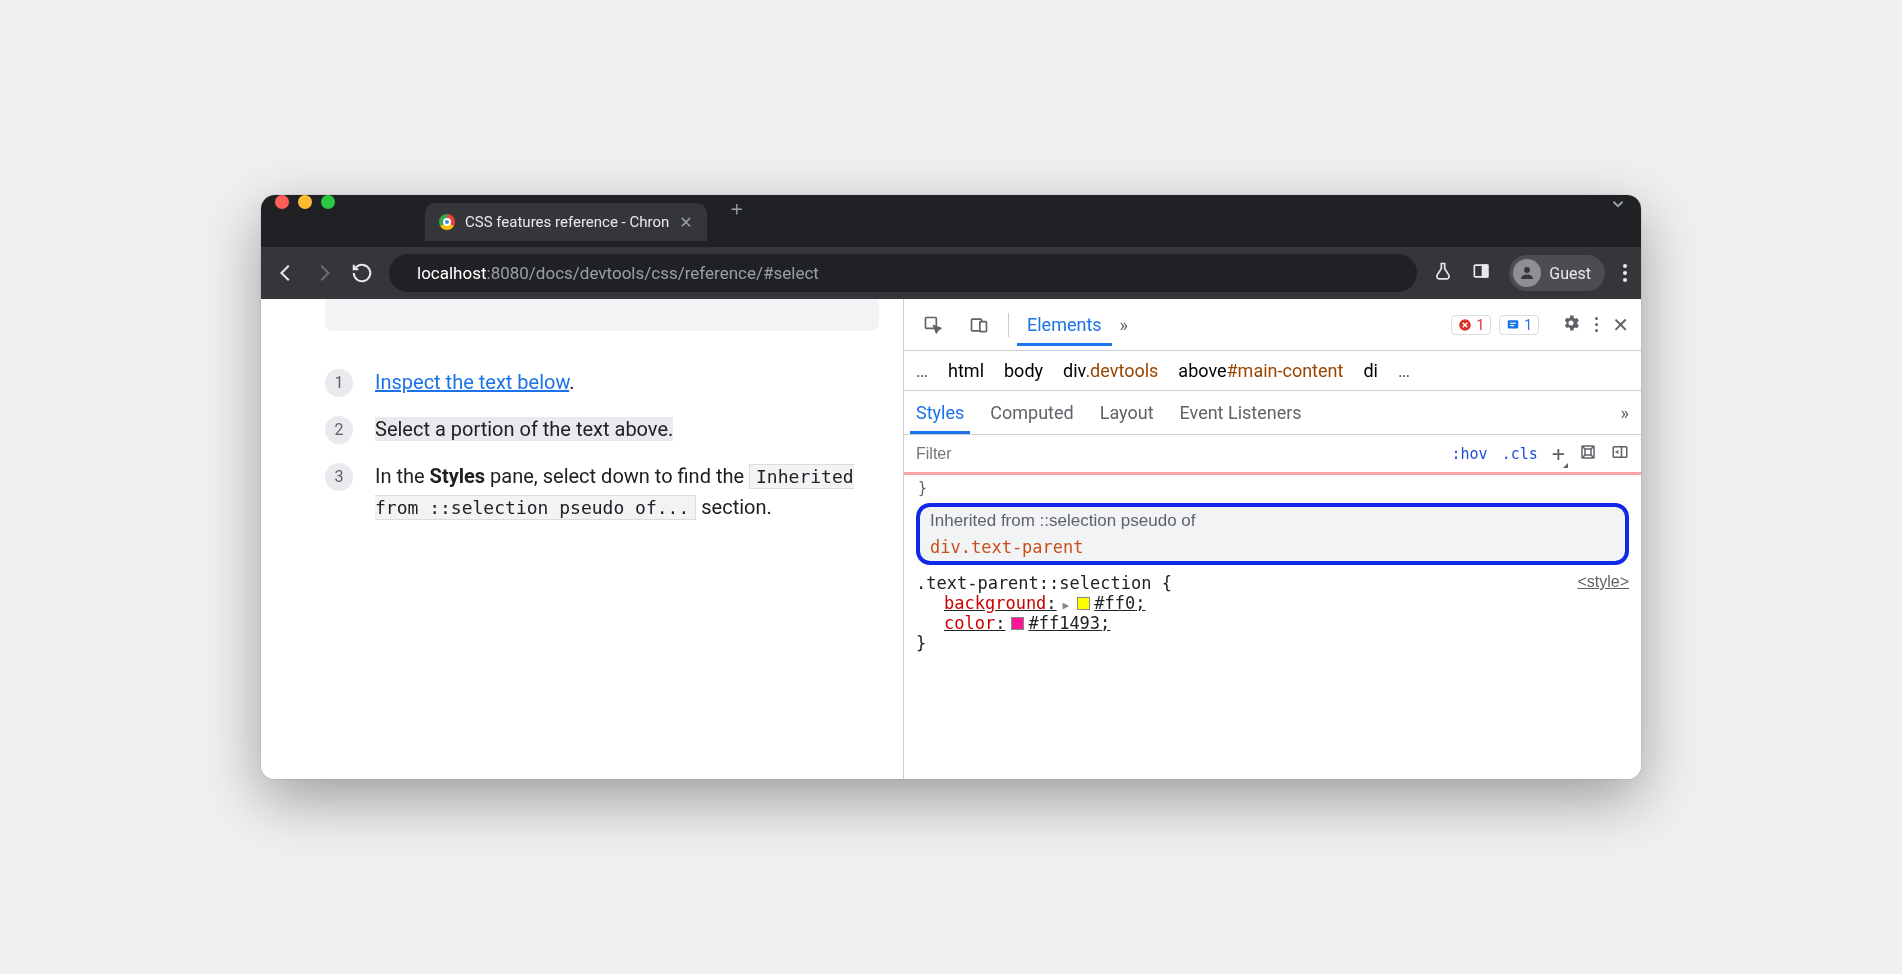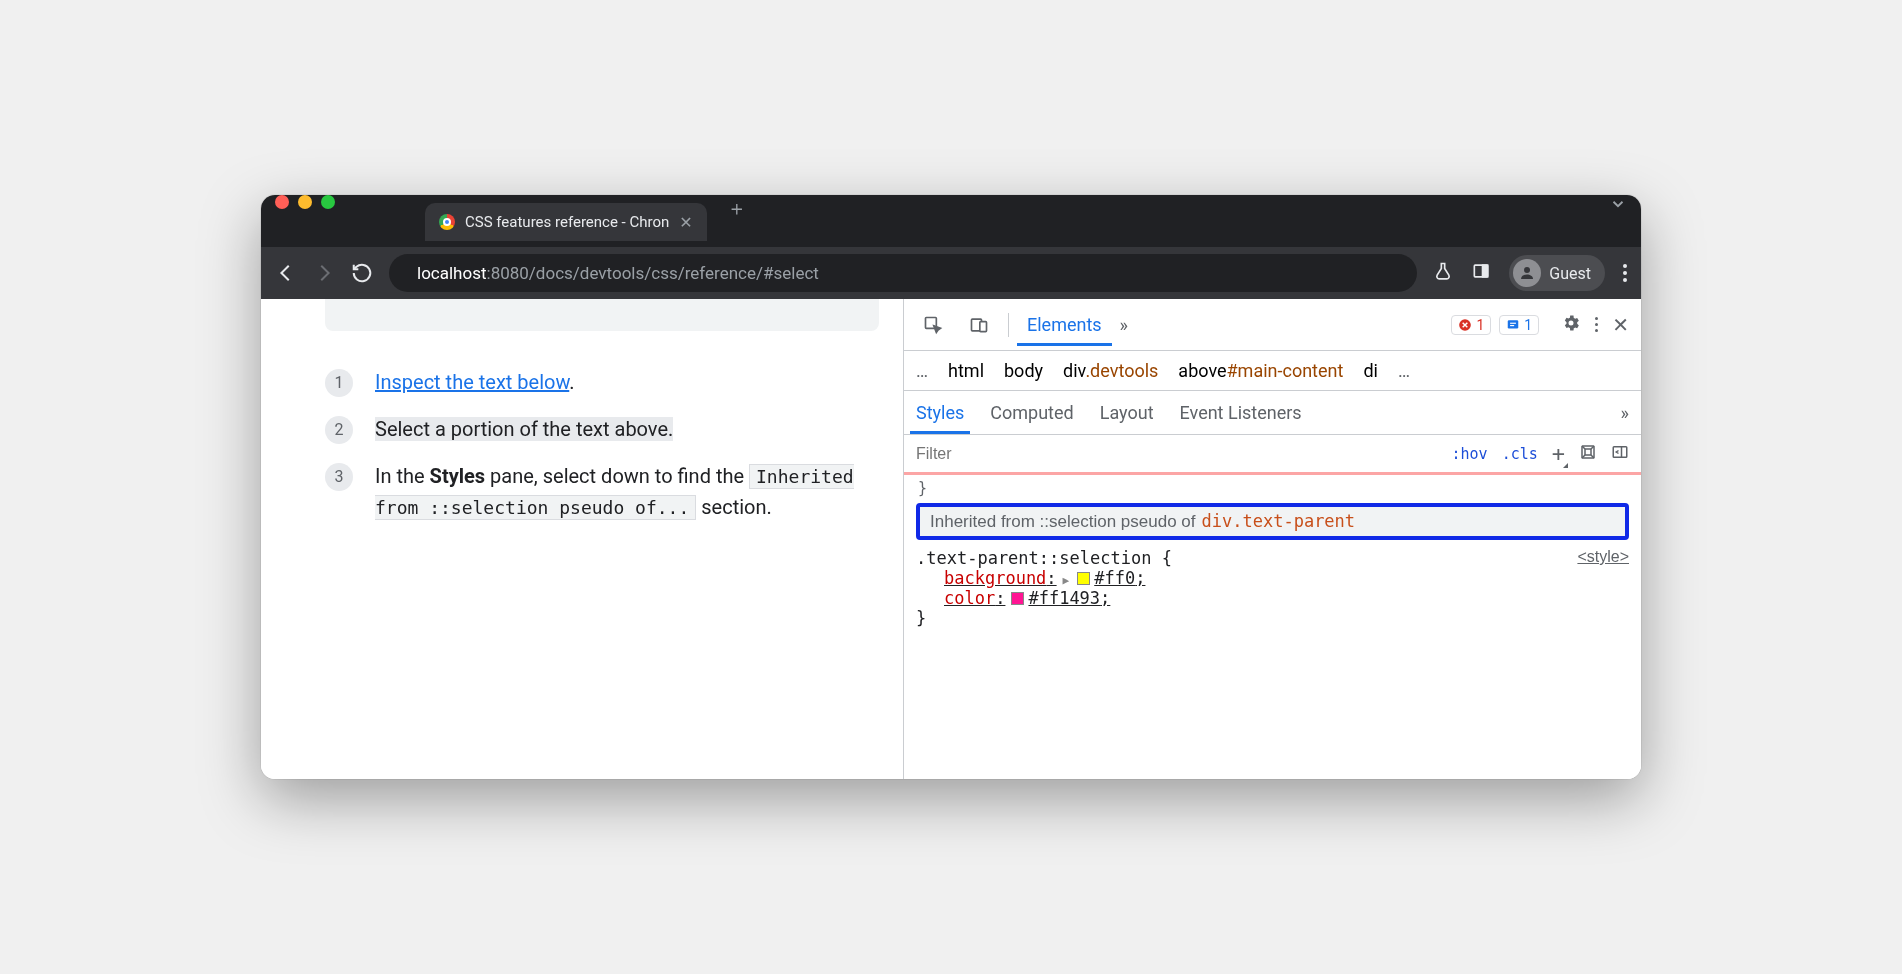--- a/index.html
+++ b/index.html
@@ -199,27 +199,27 @@
   .filter-tools svg { width: 18px; height: 18px; }
   .tool.newrule { position: relative; }
   .tool.newrule::after { content: ""; position: absolute; right: -3px; bottom: -2px;
     border-left: 5px solid transparent; border-bottom: 5px solid #5f6368; }
 
   .styles-body { flex: 1; padding: 4px 12px; font-family: ui-monospace, Menlo, Consolas, monospace; font-size: 17px; overflow: hidden; }
   .brace-top { color: #5f6368; font-size: 15px; padding-left: 2px; }
 
   .inherited-bar {
     border: 4px solid #1029e7;
-    border-radius: 4px;
+    border-radius: 14px;
     background: #f1f3f4;
     padding: 4px 10px;
     margin: 6px 0 8px 0;
     font-family: -apple-system, BlinkMacSystemFont, sans-serif;
     font-size: 17px; color: #5f6368;
-    display: flex; align-items: baseline; gap: 6px; flex-wrap: wrap;
+    display: flex; align-items: baseline; gap: 6px; flex-wrap: wrap; flex-direction: column;
   }
   .inherited-bar .selector { color: #c84f1a; font-family: ui-monospace, Menlo, Consolas, monospace; }
 
   .rule { position: relative; }
   .rule-selector { color: #202124; }
   .source-link { position: absolute; right: 0; top: 0; text-decoration: underline; color: #5f6368; font-family: -apple-system, sans-serif; font-size: 16px; }
   .decl { padding-left: 28px; text-decoration: underline; }
   .prop { color: #c80000; }
   .decl-sep { color: #202124; }
   .swatch { display: inline-block; width: 13px; height: 13px; border: 1px solid #888; vertical-align: -1px; margin: 0 4px 0 6px; }

